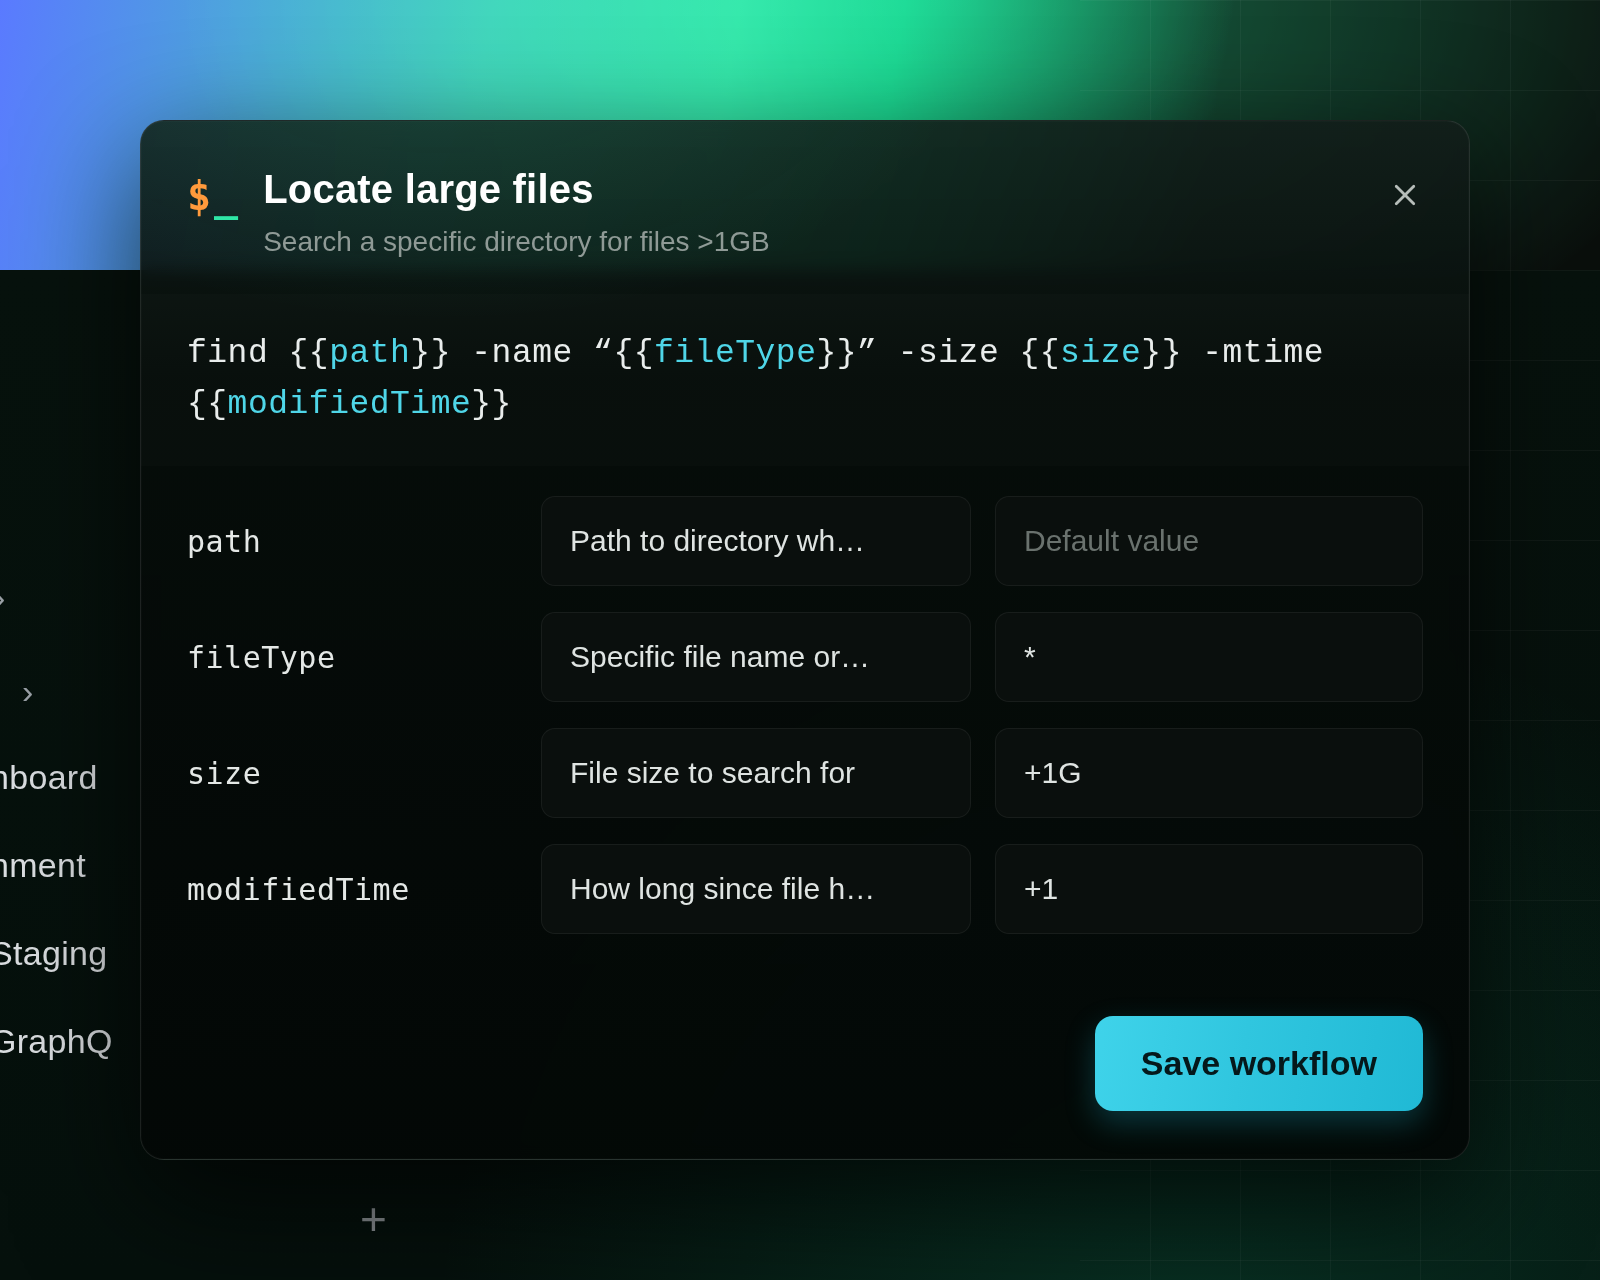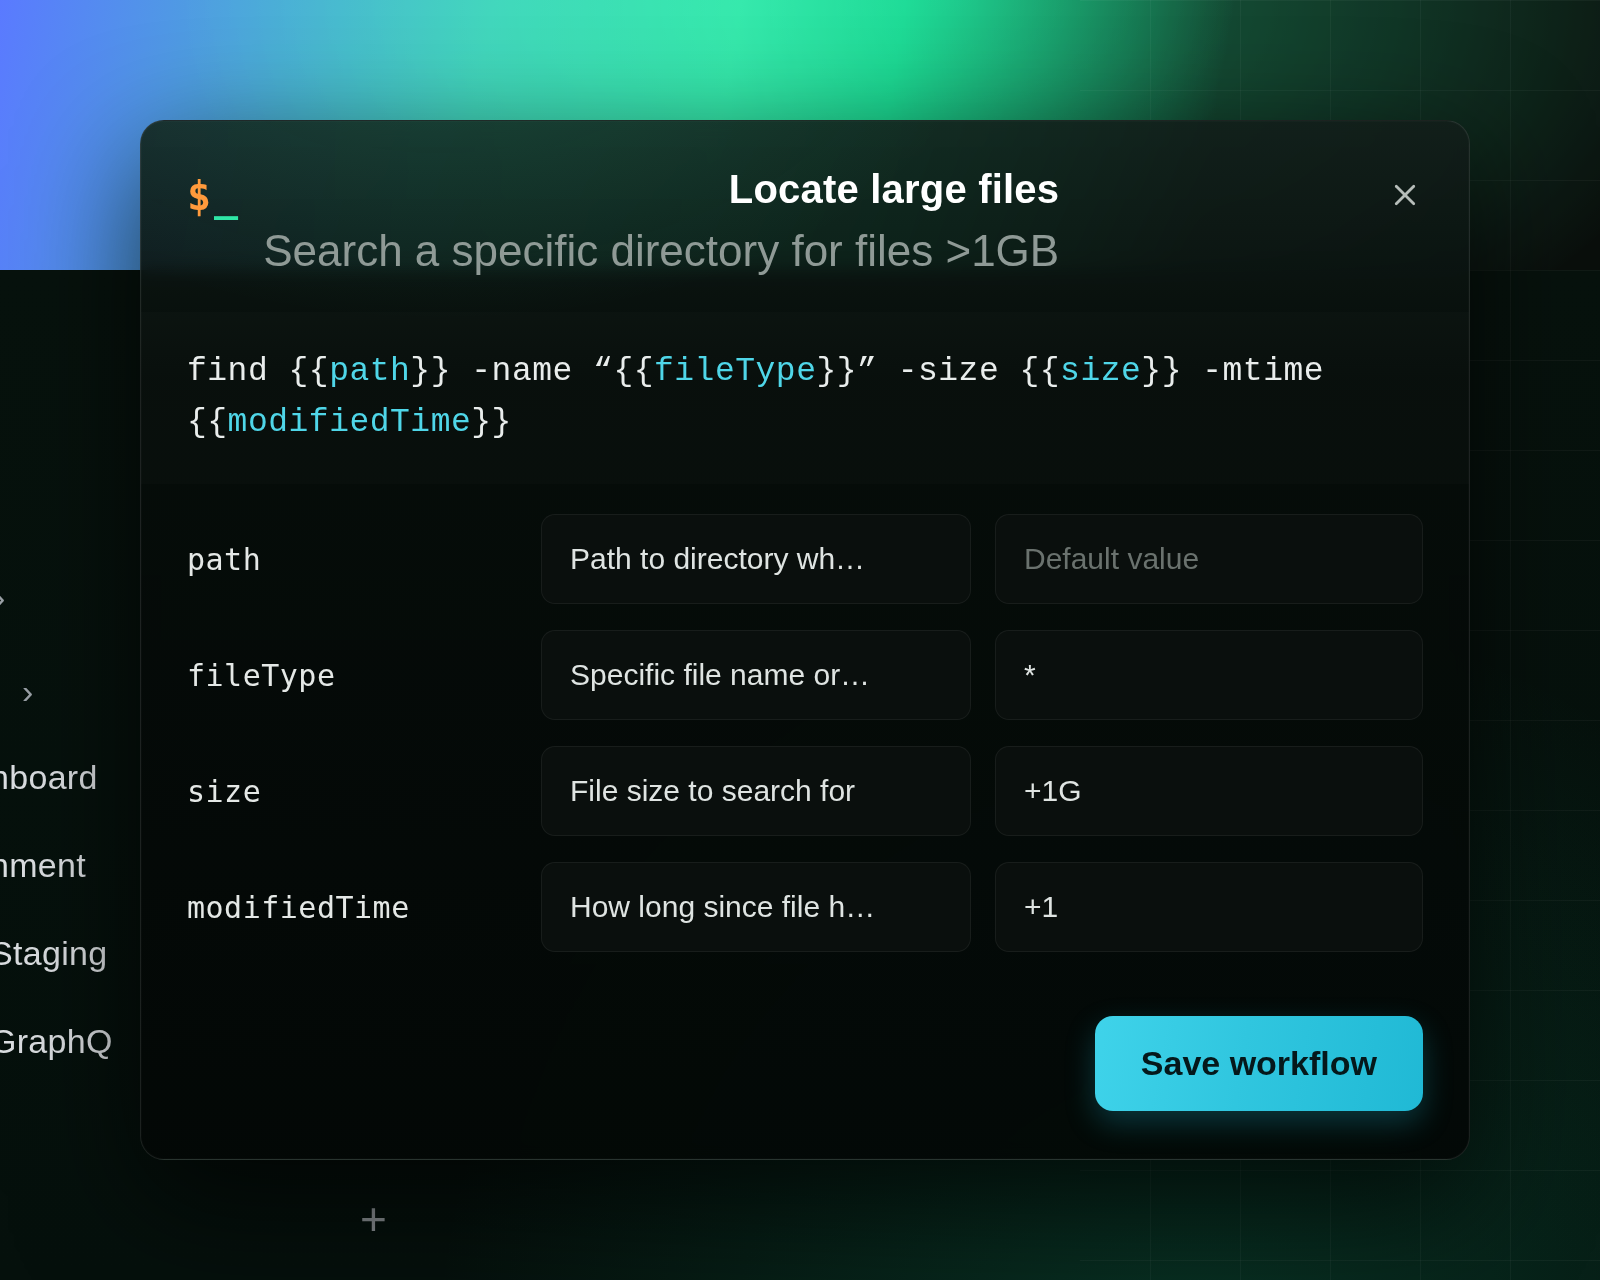--- a/index.html
+++ b/index.html
@@ -88,24 +88,24 @@
   .prompt-icon {
     margin-top: 6px;
     font-family: ui-monospace, SFMono-Regular, Menlo, Consolas, monospace;
     font-size: 40px; font-weight: 600;
     color: #ff9a3c;
     display:flex; align-items:baseline; gap:4px;
     letter-spacing:-1px;
   }
   .prompt-icon .underscore { color:#2fe6a6; animation:none; }
   .modal-title {
-    color:#fff; font-size: 40px; font-weight: 650; letter-spacing:.2px;text-align:right;
+    color:#fff; font-size: 40px; font-weight: 650; letter-spacing:.2px;
   }
   .modal-subtitle {
-    color:#8f9a96; font-size: 44px; margin-top: 14px; font-weight: 400;
+    color:#8f9a96; font-size: 28px; margin-top: 14px; font-weight: 400;
   }
   .close-btn {
     position:absolute; right: 42px; top: 52px;
     width: 44px; height:44px; display:flex; align-items:center; justify-content:center;
     color:#b7beba; cursor:pointer; border-radius:8px;
   }
   .close-btn svg { width: 30px; height:30px; }
 
   .command-block {
     margin: 6px 0 0 0;

